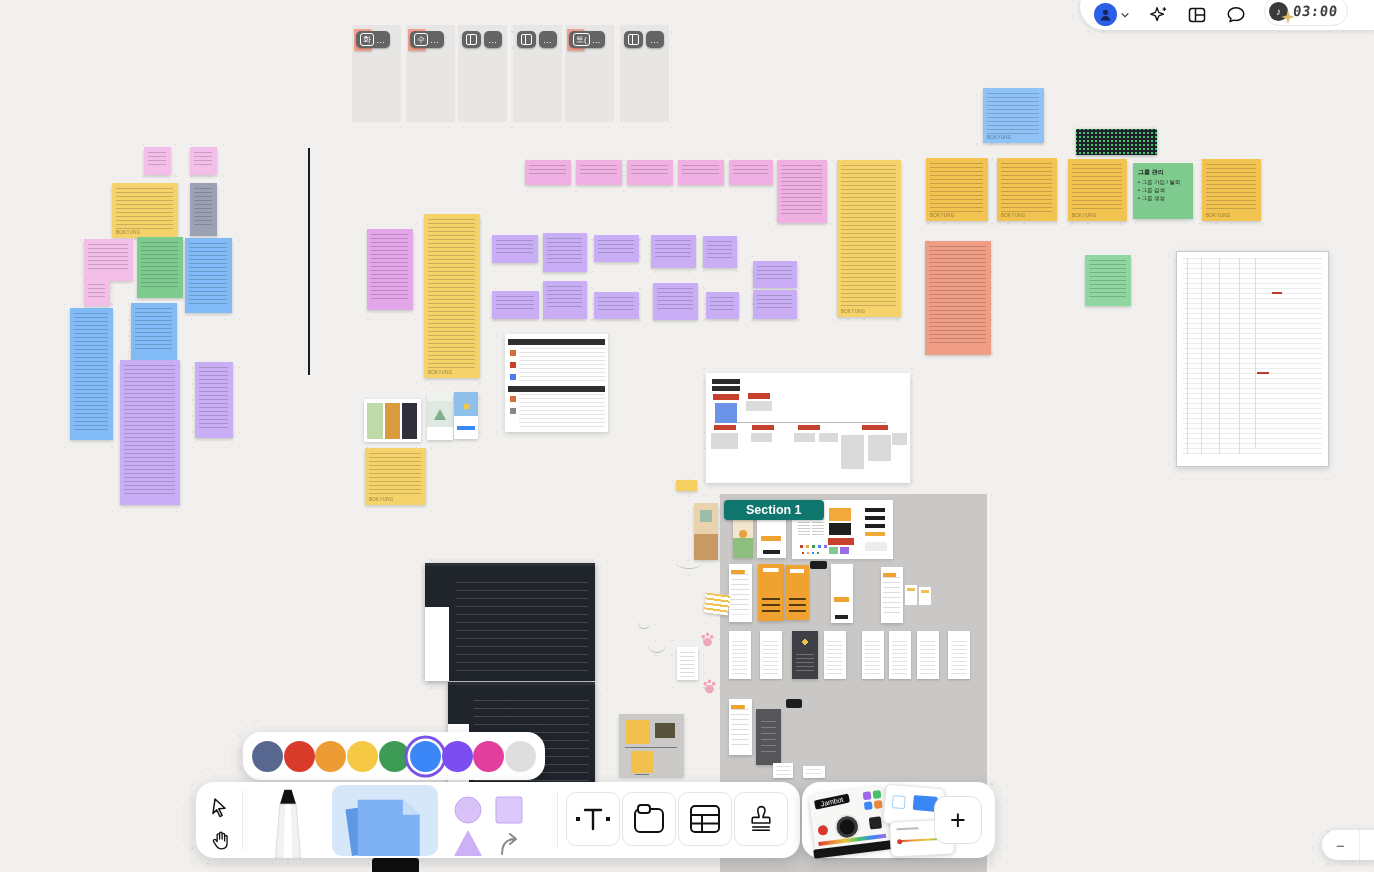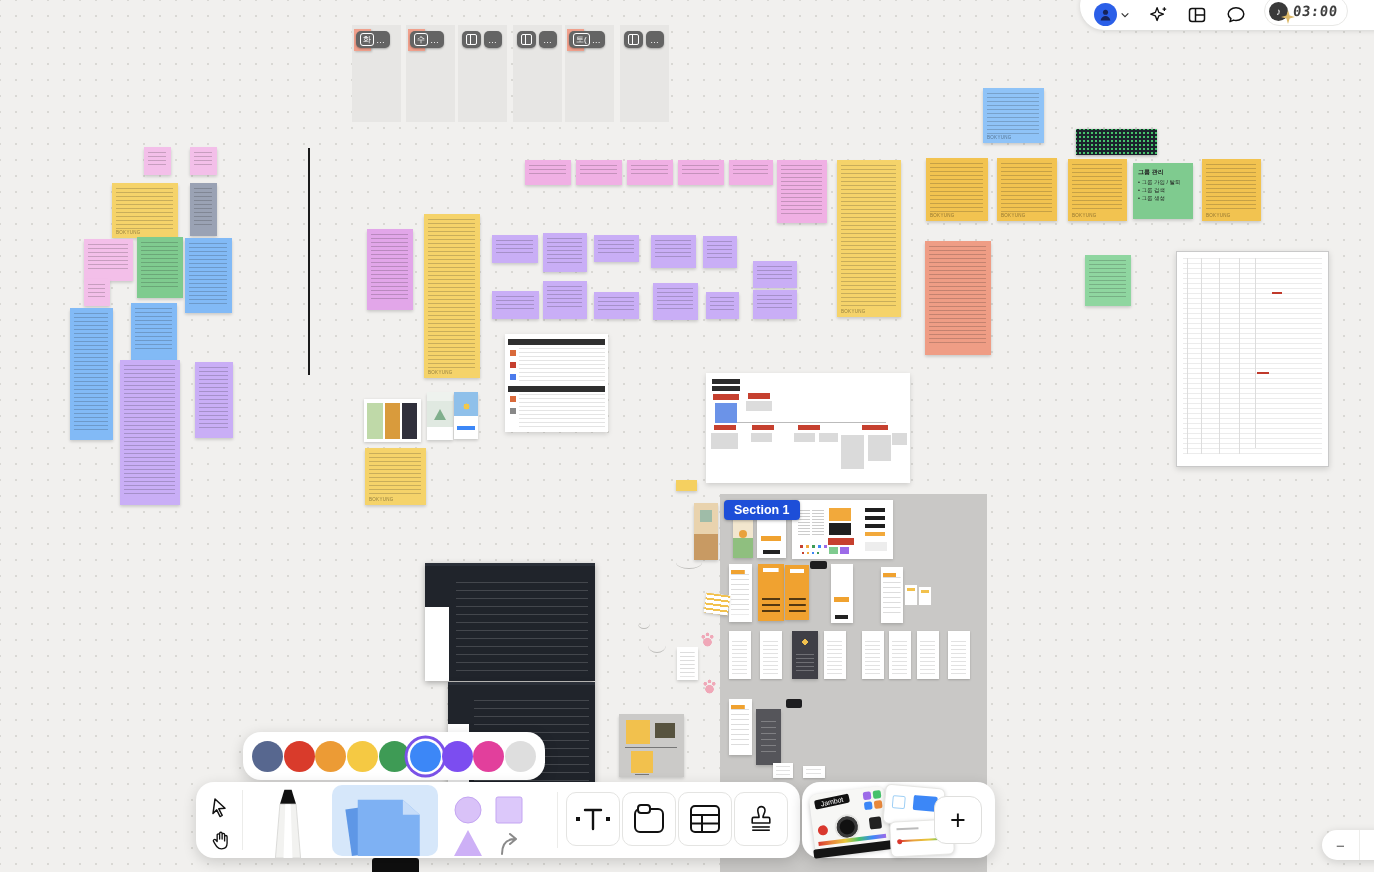--- a/index.html
+++ b/index.html
@@ -7,21 +7,21 @@
   .stage::before{content:"";position:absolute;inset:0;background-image:radial-gradient(circle,#D9D8D4 1.2px,transparent 1.4px);background-size:16px 16px;background-position:8px 8px;}
   
   #board{position:absolute;inset:0;}
   .bi{position:absolute;box-shadow:0 1.5px 3px rgba(0,0,0,.18);}
   .ln{position:absolute;left:4px;right:5px;top:5px;bottom:9px;background:repeating-linear-gradient(180deg,rgba(30,30,30,.55) 0 1px,transparent 1px 4px);opacity:.38;}
   .nt{font-size:6px;font-weight:bold;margin:5px 5px 2px;color:#222;}
   .nb{font-size:5.5px;margin:1px 5px;color:#222;}
   .sg{position:absolute;left:4px;bottom:3px;font-size:4.5px;color:rgba(0,0,0,.42);letter-spacing:.3px;}
   .t-vline{background:#1A1A1A;box-shadow:none;}
   .t-section{background:#C9C8C6;box-shadow:none;}
-  .sec-label{position:absolute;left:724px;top:500px;background:#1d4ed8;color:#fff;font-size:12.5px;font-weight:bold;padding:3px 10px;border-radius:4px;box-shadow:0 1px 3px rgba(0,0,0,.3);z-index:3;}
+  .sec-label{position:absolute;left:724px;top:500px;background:#0f766e;color:#fff;font-size:12.5px;font-weight:bold;padding:3px 22px;border-radius:4px;box-shadow:0 1px 3px rgba(0,0,0,.3);z-index:3;}
   .t-gh-graph{background:radial-gradient(circle,#46C16B 34%,transparent 40%) 2px 6px/4px 4px repeat,#1B222C;box-shadow:0 1px 3px rgba(0,0,0,.3);}
   .t-doc-table{border:1px solid #C9C9C9;box-shadow:0 2px 6px rgba(0,0,0,.15);background:
     linear-gradient(#C0392B,#C0392B) 95px 40px/10px 2px no-repeat,
     linear-gradient(#C0392B,#C0392B) 80px 120px/12px 2px no-repeat,
     linear-gradient(#DDD,#DDD) 10px 6px/1px 196px no-repeat,
     linear-gradient(#DDD,#DDD) 24px 6px/1px 196px no-repeat,
     linear-gradient(#DDD,#DDD) 42px 6px/1px 196px no-repeat,
     linear-gradient(#DDD,#DDD) 62px 6px/1px 196px no-repeat,
     linear-gradient(#DDD,#DDD) 78px 6px/1px 190px no-repeat,
     repeating-linear-gradient(180deg,#ECECEC 0 1px,transparent 1px 5px) 6px 6px/139px 200px no-repeat,#FFF;}

